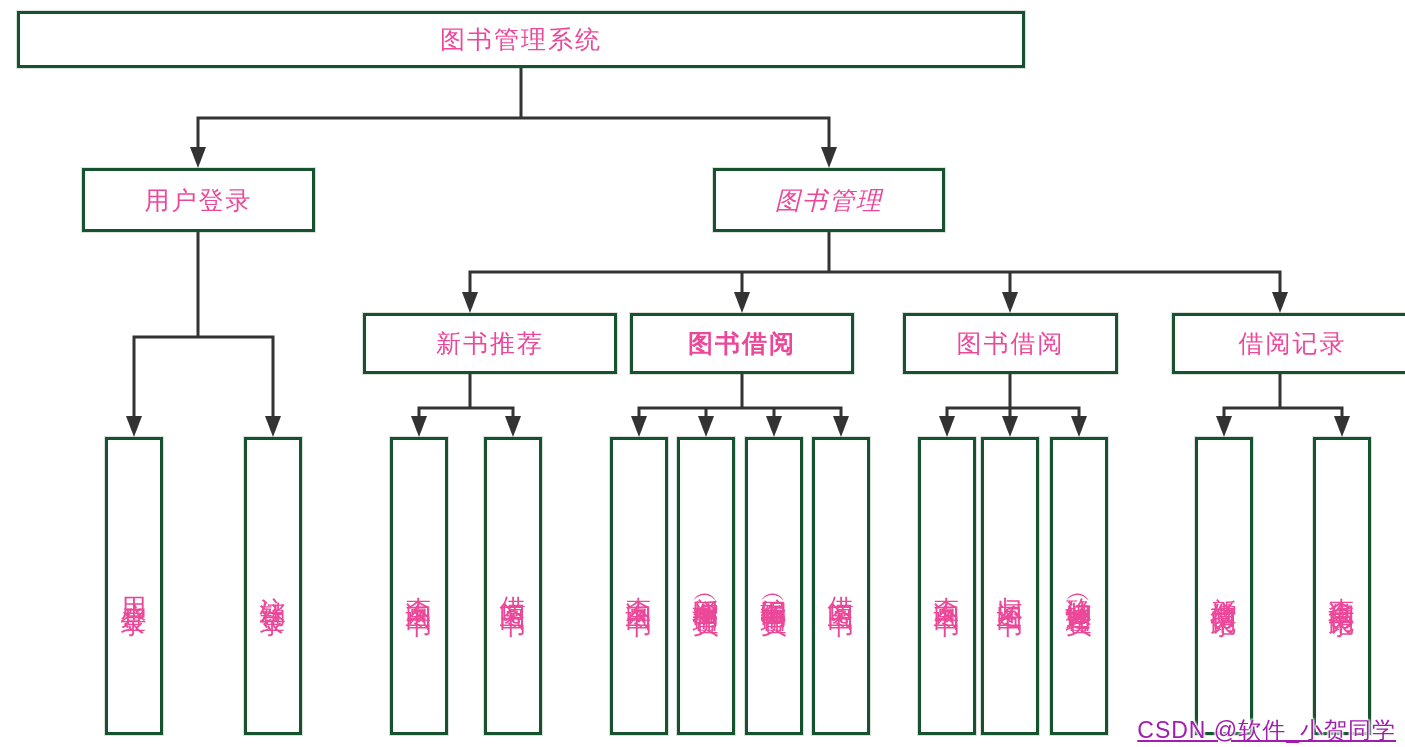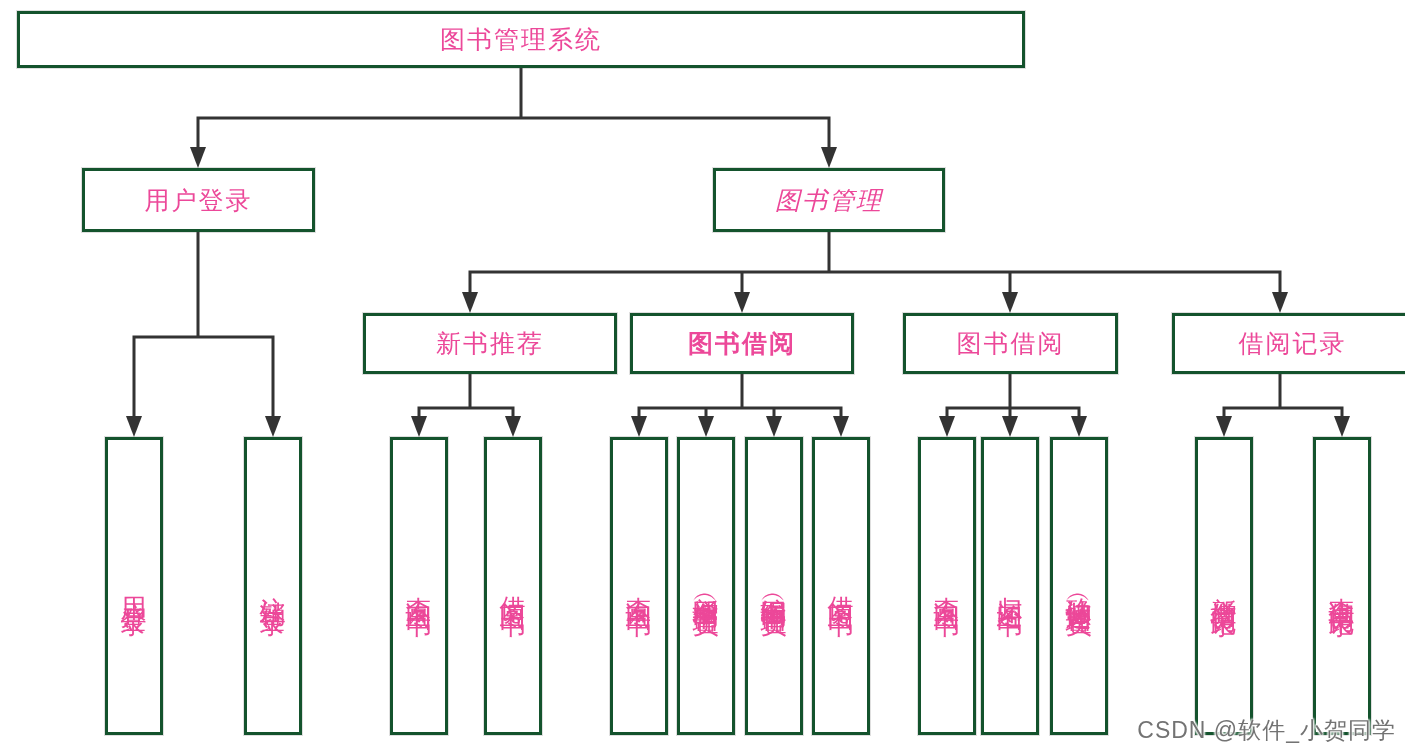--- a/index.html
+++ b/index.html
@@ -37,24 +37,25 @@
     letter-spacing: 5px;
     line-height: 1;
   }
   .watermark {
     position: absolute;
     right: 9px;
     bottom: 1px;
     z-index: 5;
     font-size: 23px;
     font-weight: 500;
-    color: #737373;
+    color: #a21caf;
     letter-spacing: 1px;
     white-space: nowrap;
     text-shadow: 1px 1px 2px #ffffff, -1px -1px 2px #ffffff, 1px -1px 2px #ffffff, -1px 1px 2px #ffffff;
+    text-decoration: underline;
   }
 </style>
 </head>
 <body>
 
 <div class="canvas">
 
   <svg class="wires" viewBox="0 0 1405 747" xmlns="http://www.w3.org/2000/svg">
     <g stroke="#333333" stroke-width="3" fill="none">
 

